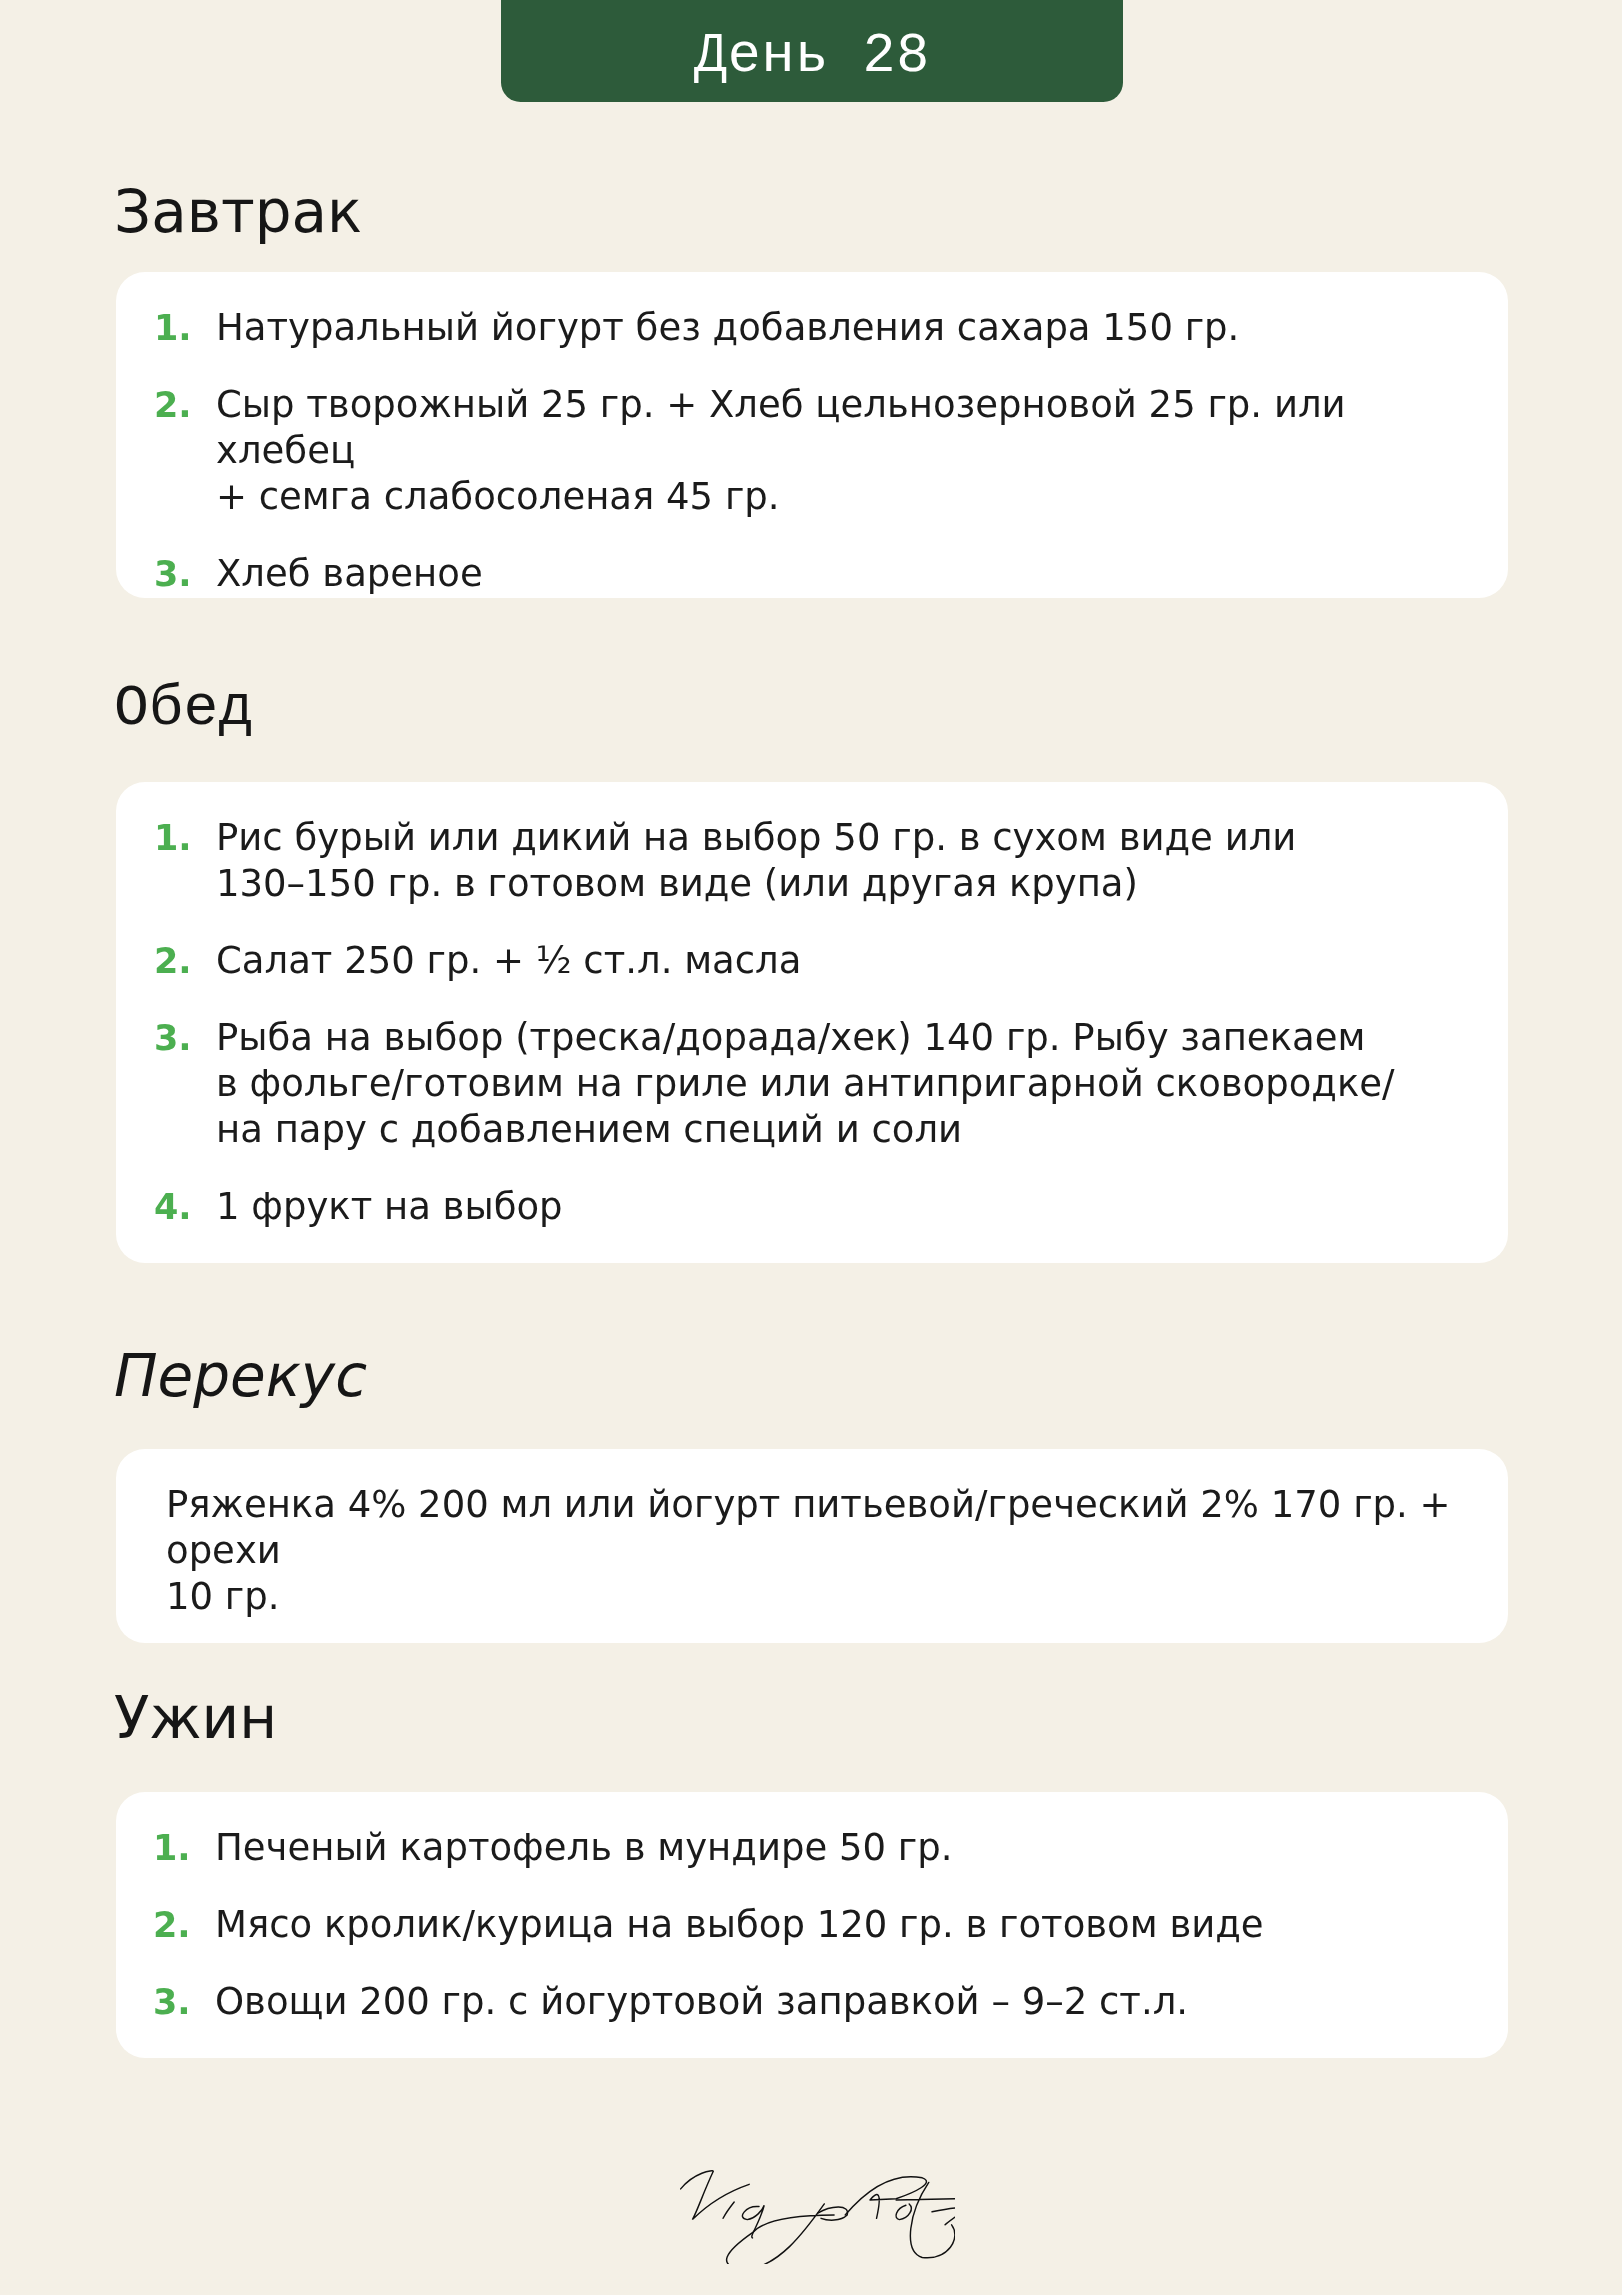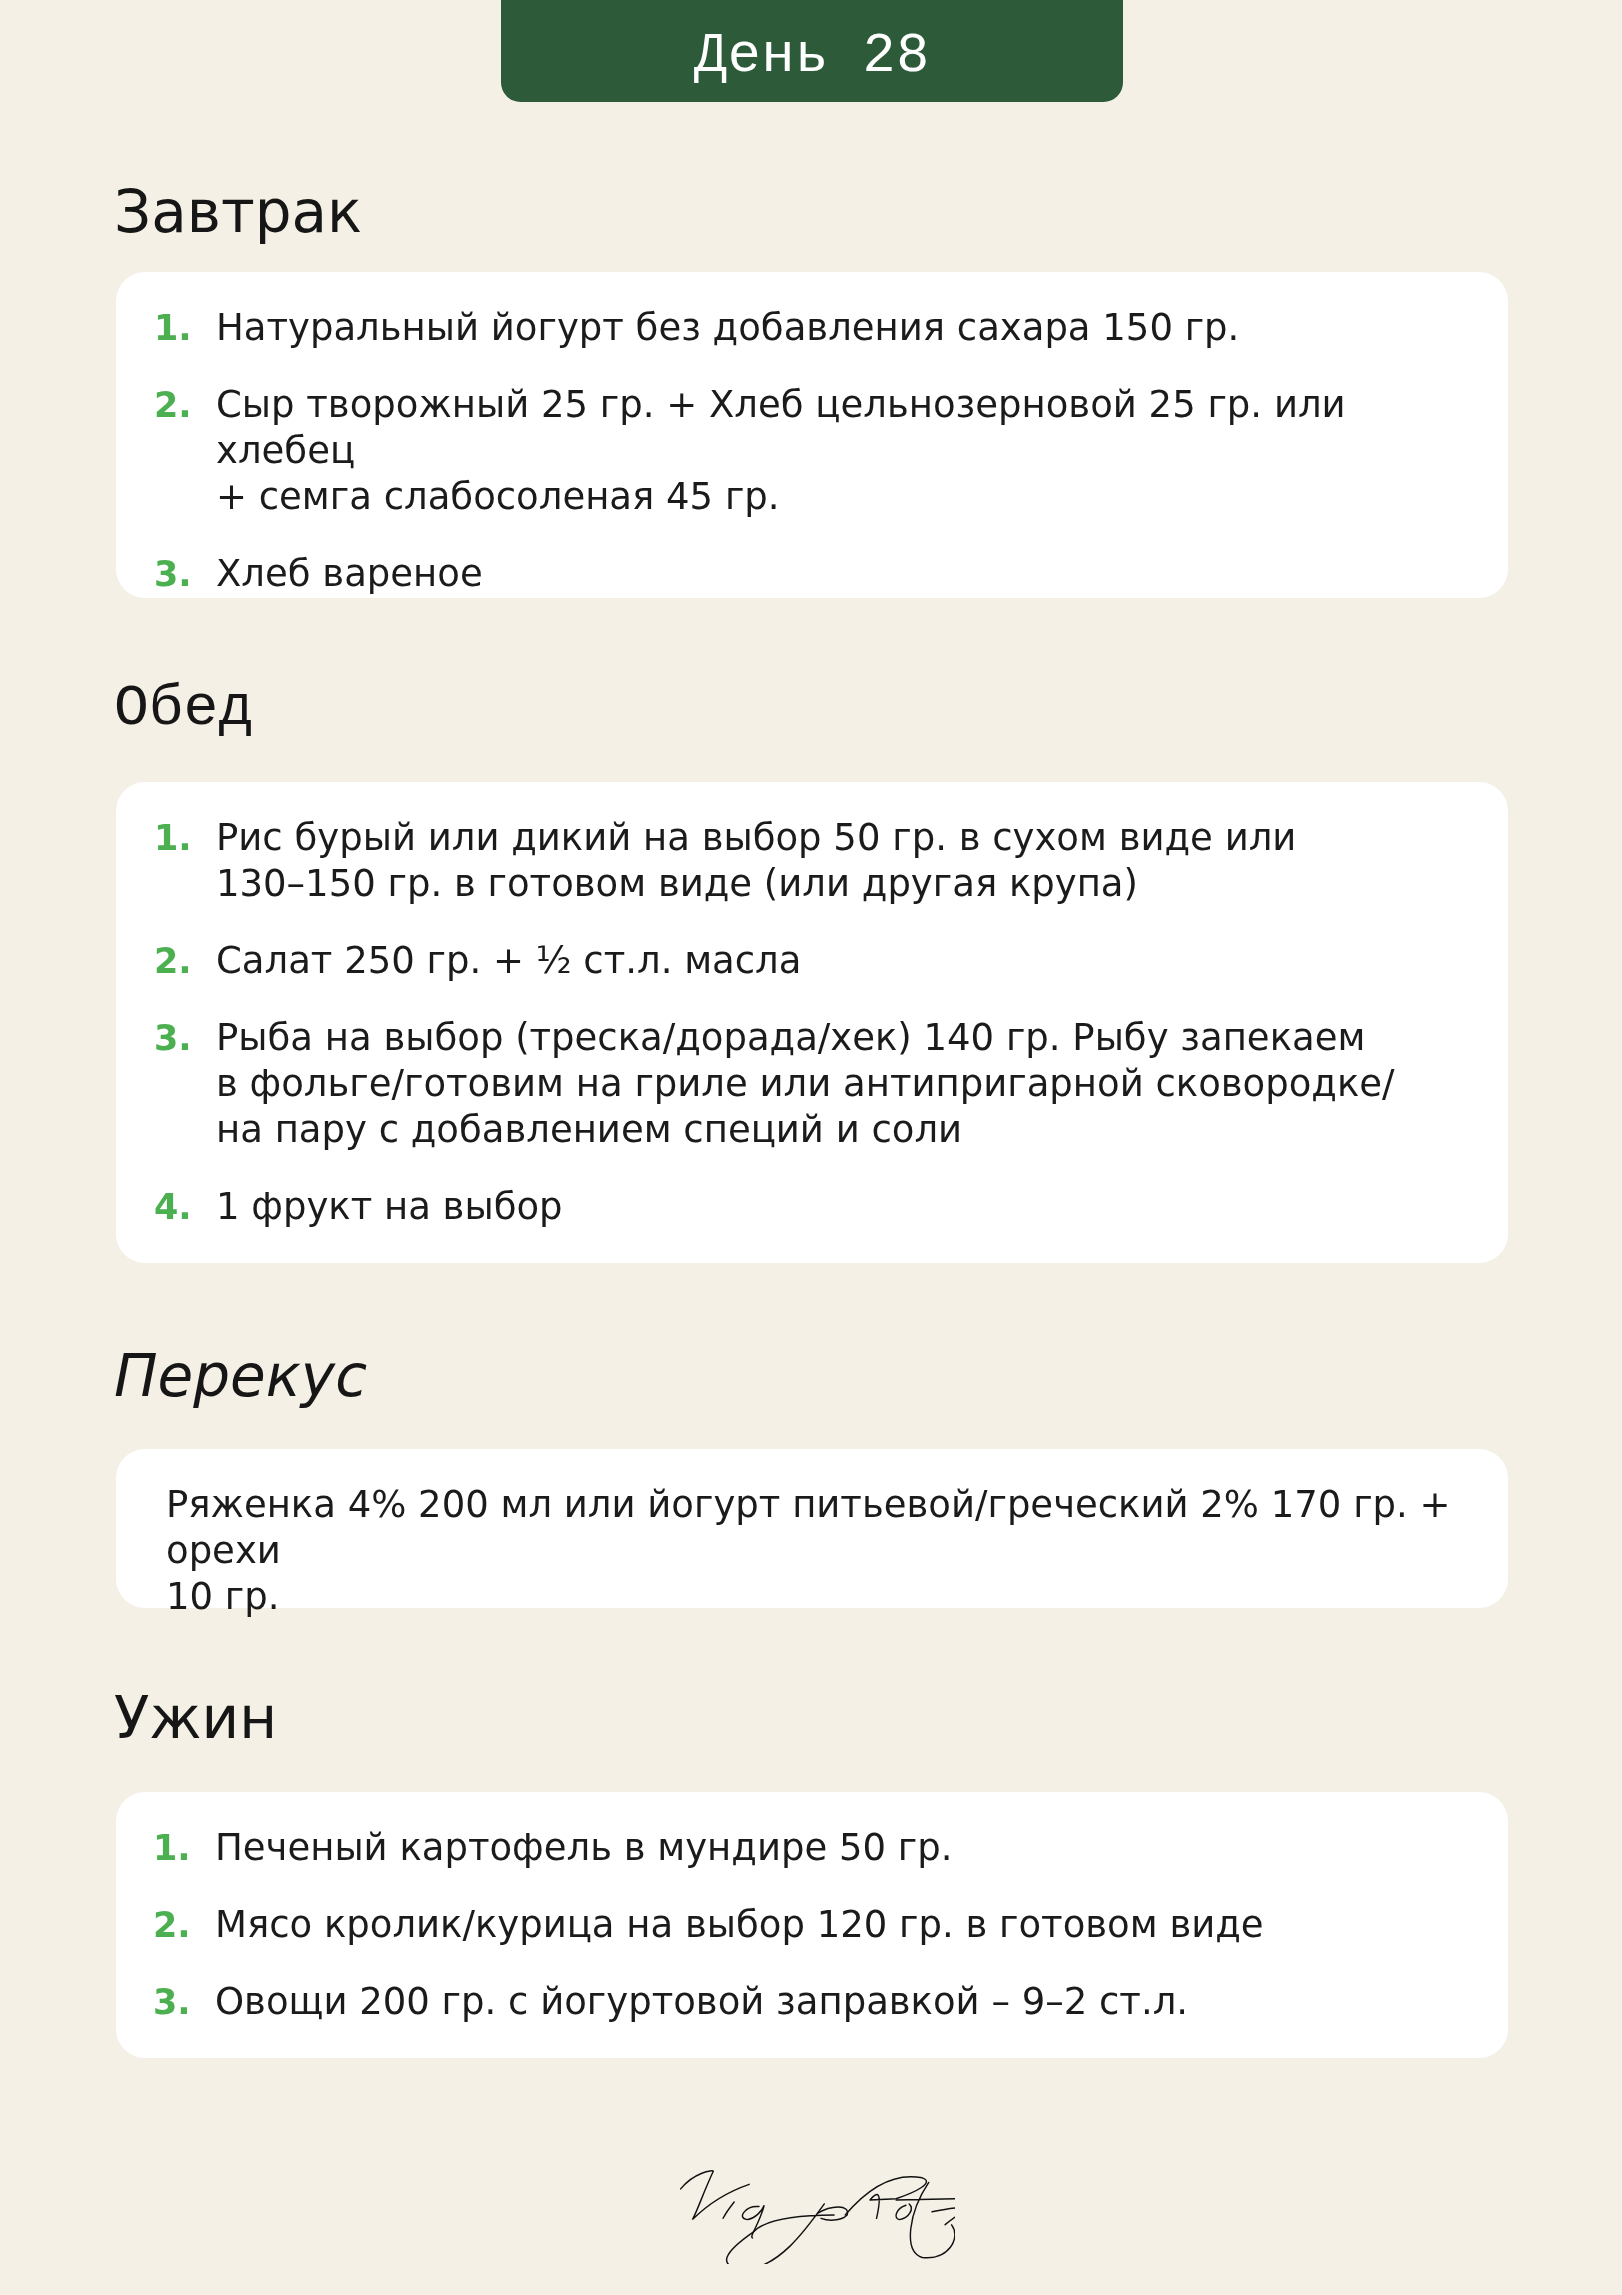--- a/index.html
+++ b/index.html
@@ -78,21 +78,21 @@
       flex: 1 1 auto;
       white-space: pre-line;
     }
     
     #card-breakfast { top: 272px; height: 326px; padding: 33px 39px 0 38px; }
     #card-breakfast li + li { margin-top: 31px; }
     
     #card-lunch { top: 782px; height: 481px; padding: 33px 39px 0 38px; }
     #card-lunch li + li { margin-top: 31px; }
     
-    #card-snack { top: 1449px; height: 159px; padding: 33px 39px 0 50px; }
+    #card-snack { top: 1449px; height: 194px; padding: 33px 39px 0 50px; }
     #card-snack .snack-text {
       font-size: 37px;
       line-height: 46px;
       white-space: pre-line;
       color: #1b1b1b;
     }
     
     #card-dinner { top: 1792px; height: 266px; padding: 33px 39px 0 37px; }
     #card-dinner li + li { margin-top: 31px; }
 

